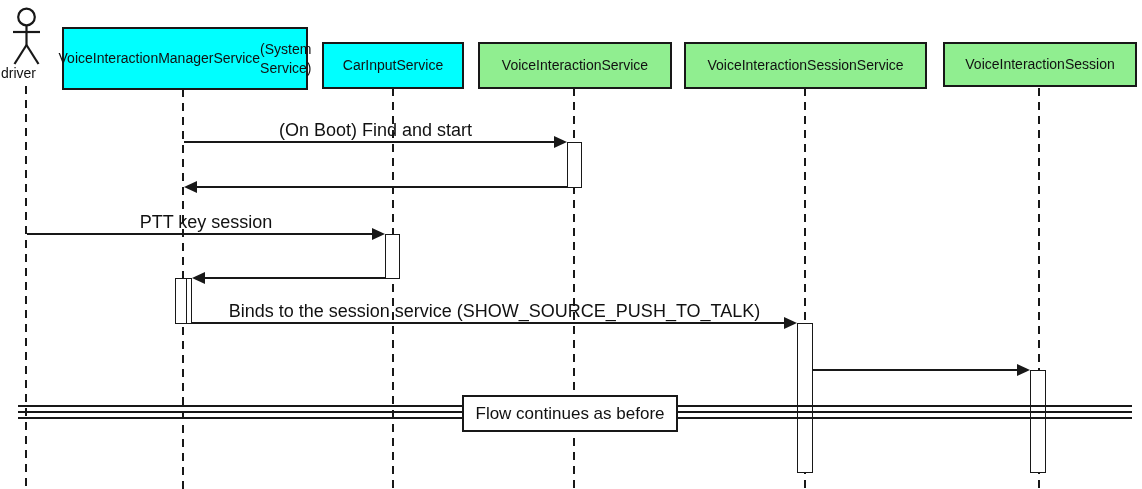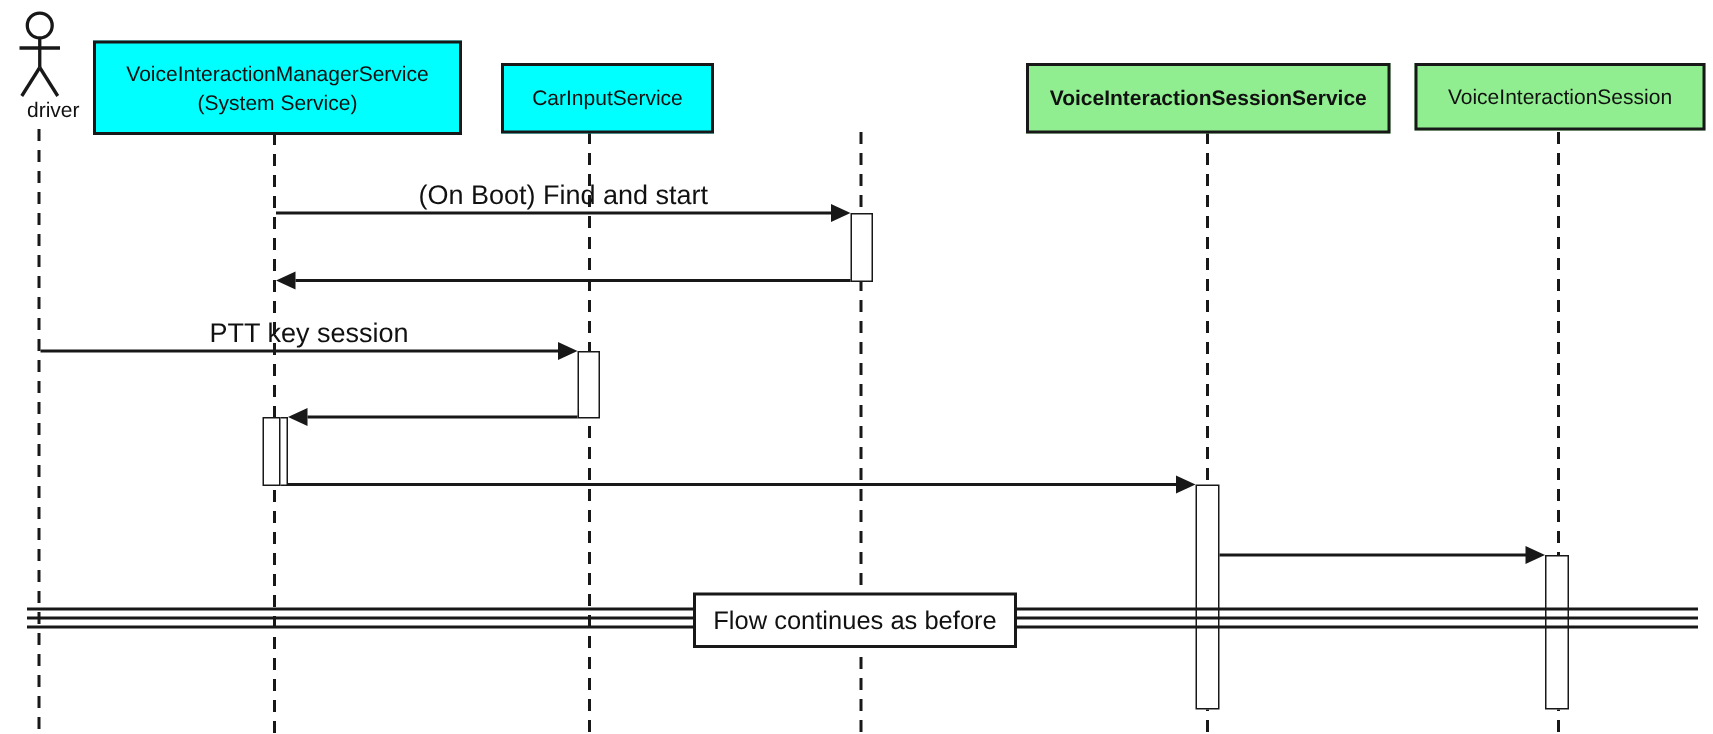--- a/index.html
+++ b/index.html
@@ -6,21 +6,21 @@
   .diagram{
     position:relative;width:1142px;height:489px;background:#ffffff;
     font-family:"Liberation Sans",sans-serif;color:#111;overflow:hidden;
   }
   .lifeline{
     position:absolute;width:2px;z-index:1;
     background:repeating-linear-gradient(to bottom,#181818 0 8px,transparent 8px 14px);
   }
   .pbox{
     position:absolute;border:2px solid #181818;box-sizing:border-box;z-index:3;
-    display:flex;flex-direction:column;align-items:center;justify-content:center;
+    display:flex;flex-direction:row;align-items:center;justify-content:center;
     font-size:14px;text-align:center;line-height:1.3;
   }
   .activation{
     position:absolute;background:#ffffff;border:1.6px solid #181818;
     box-sizing:border-box;z-index:2;
   }
   .msg-line{position:absolute;height:2px;background:#181818;z-index:5;}
   .head-r{position:absolute;width:0;height:0;z-index:6;
     border-top:6px solid transparent;border-bottom:6px solid transparent;
     border-left:13px solid #181818;}
@@ -29,21 +29,21 @@
     border-right:13px solid #181818;}
   .msg-label{
     position:absolute;height:18px;font-size:18px;text-align:center;
     white-space:nowrap;z-index:5;line-height:18px;
   }
   .divline{position:absolute;left:18px;width:1114px;height:2px;background:#181818;z-index:3;}
   .divbox{
     position:absolute;background:#ffffff;border:2px solid #181818;box-sizing:border-box;
     display:flex;align-items:center;justify-content:center;font-size:17px;z-index:4;
   }
-  .actor-label{position:absolute;font-size:14px;text-align:right;z-index:3;}
+  .actor-label{position:absolute;font-size:14px;text-align:left;z-index:3;}
   svg{display:block;}
 </style>
 </head>
 <body>
 
 <div class="diagram">
 
   <div class="lifeline" style="left:25px;top:86px;height:403px;"></div>
   <div class="lifeline" style="left:182px;top:89px;height:400px;"></div>
   <div class="lifeline" style="left:392px;top:88px;height:401px;"></div>
@@ -59,24 +59,27 @@
       <line x1="14.5" y1="38" x2="2.5" y2="57"></line>
       <line x1="14.5" y1="38" x2="26.5" y2="57"></line>
     </svg>
   </div>
   <div class="actor-label" style="left:1px;top:65px;width:52px;">driver</div>
 
   <div class="pbox" style="left: 62px; top: 27px; width: 246px; height: 63px; background-color: rgb(0, 255, 255);">
     <span>VoiceInteractionManagerService</span>
     <span>(System Service)</span>
   </div>
-  <div class="pbox" style="left: 322px; top: 42px; width: 142px; height: 47px; background-color: rgb(0, 255, 255); margin-left: 12px;">
+  <div class="pbox" style="left: 322px; top: 42px; width: 142px; height: 47px; background-color: rgb(0, 255, 255);">
     <span>CarInputService</span>
   </div>
-  <div class="pbox" style="left: 684px; top: 42px; width: 243px; height: 47px; background-color: rgb(144, 238, 144); font-weight: bold;">
+  <div class="pbox" style="left: 478px; top: 42px; width: 194px; height: 47px; background-color: rgb(144, 238, 144);">
+    <span>VoiceInteractionService</span>
+  </div>
+  <div class="pbox" style="left: 684px; top: 42px; width: 243px; height: 47px; background-color: rgb(144, 238, 144);">
     <span>VoiceInteractionSessionService</span>
   </div>
   <div class="pbox" style="left: 943px; top: 42px; width: 194px; height: 45px; background-color: rgb(144, 238, 144);">
     <span>VoiceInteractionSession</span>
   </div>
 
   <div class="activation" style="left:567px;top:142px;width:15px;height:46px;"></div>
   <div class="activation" style="left:385px;top:234px;width:15px;height:45px;"></div>
   <div class="activation" style="left:180px;top:278px;width:12px;height:46px;"></div>
   <div class="activation" style="left:175px;top:278px;width:12px;height:46px;"></div>
@@ -97,19 +100,20 @@
   <div class="msg-line" style="left:197px;top:186px;width:370px;"></div>
   <div class="head-l" style="left:184px;top:181px;"></div>
 
   <div class="msg-label" style="left:27px;top:213px;width:358px;">PTT key session</div>
   <div class="msg-line" style="left:27px;top:233px;width:346px;"></div>
   <div class="head-r" style="left:372px;top:228px;"></div>
 
   <div class="msg-line" style="left:205px;top:277px;width:180px;"></div>
   <div class="head-l" style="left:192px;top:272px;"></div>
 
+  <div class="msg-label" style="left:192px;top:302px;width:605px;">Binds to the session service (SHOW_SOURCE_PUSH_TO_TALK)</div>
   <div class="msg-line" style="left:192px;top:322px;width:593px;"></div>
   <div class="head-r" style="left:784px;top:317px;"></div>
 
   <div class="msg-line" style="left:813px;top:369px;width:205px;"></div>
   <div class="head-r" style="left:1017px;top:364px;"></div>
 
 </div>
 
 </body></html>

